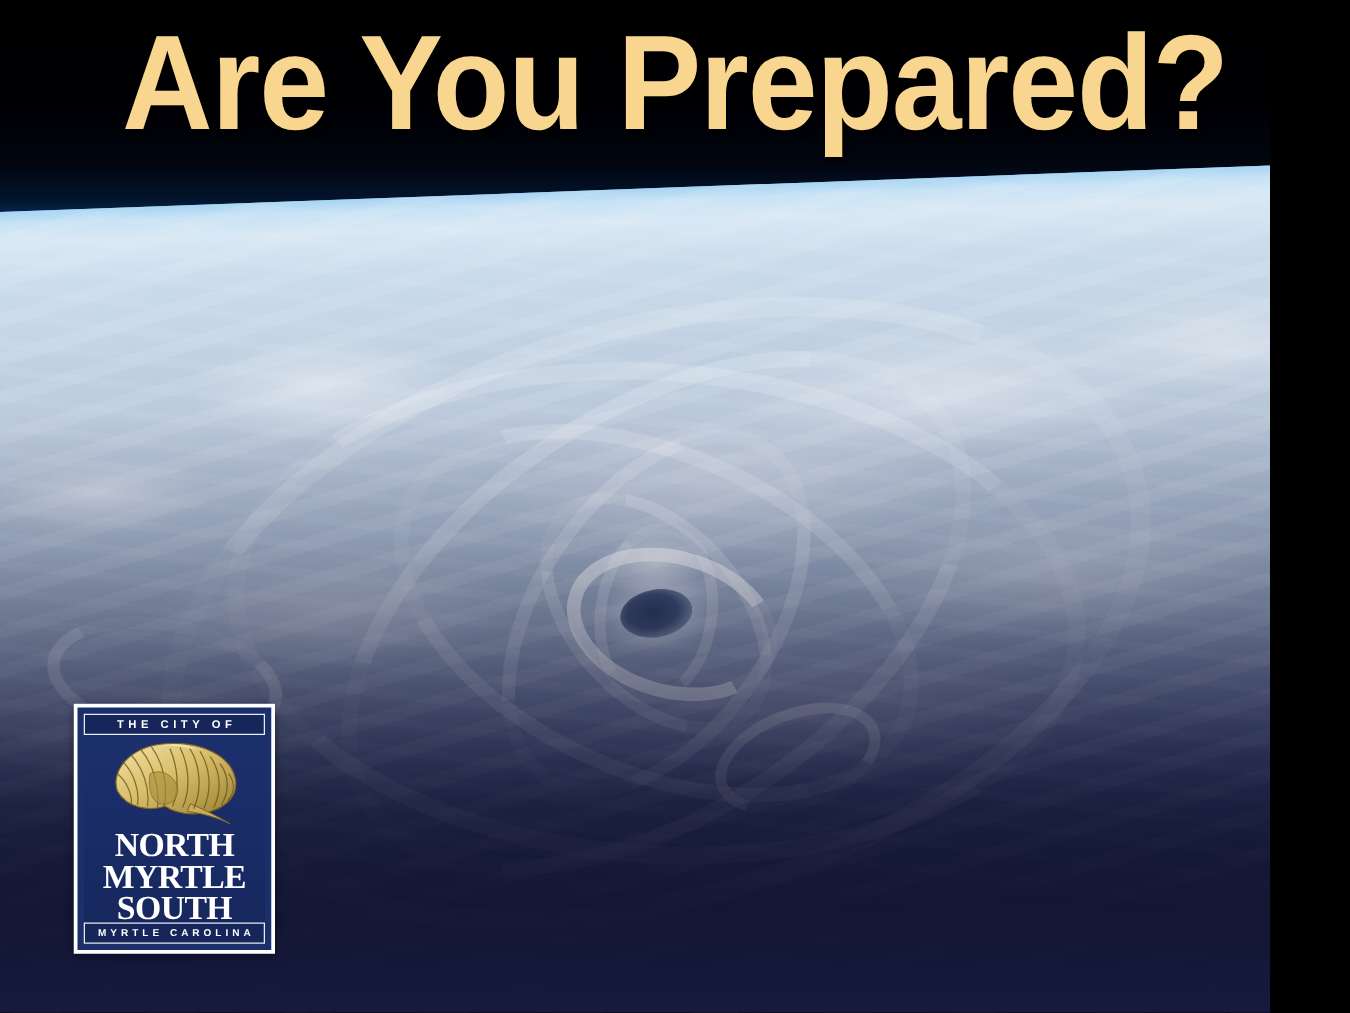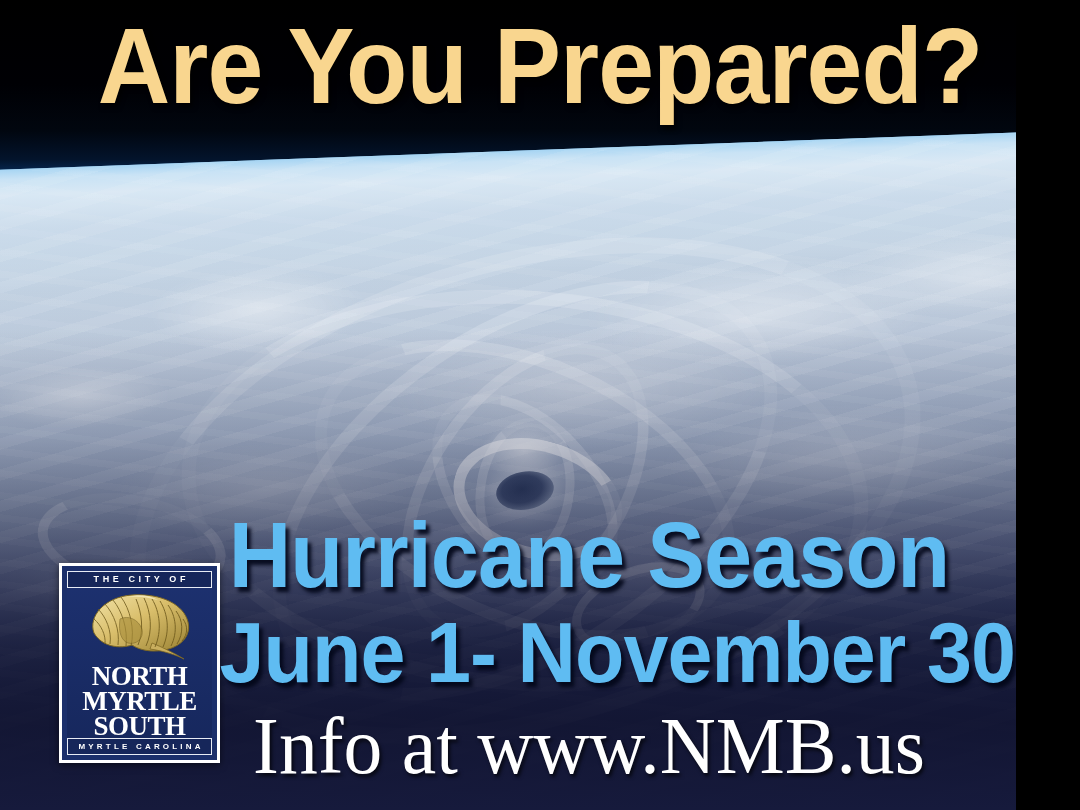--- a/index.html
+++ b/index.html
@@ -418,19 +418,14 @@
         <div class="logo-city lc3">SOUTH</div>
       </div>
 
       <div class="logo-botbar">
         <span>MYRTLE CAROLINA</span>
       </div>
 
     </div>
   </div>
 
-  <div class="lower-text">
-    <div class="line-season">Hurricane Season</div>
-    <div class="line-dates">June 1- November 30</div>
-    <div class="line-info">Info at www.NMB.us</div>
-  </div>
 
 </div>
 
 </body></html>

